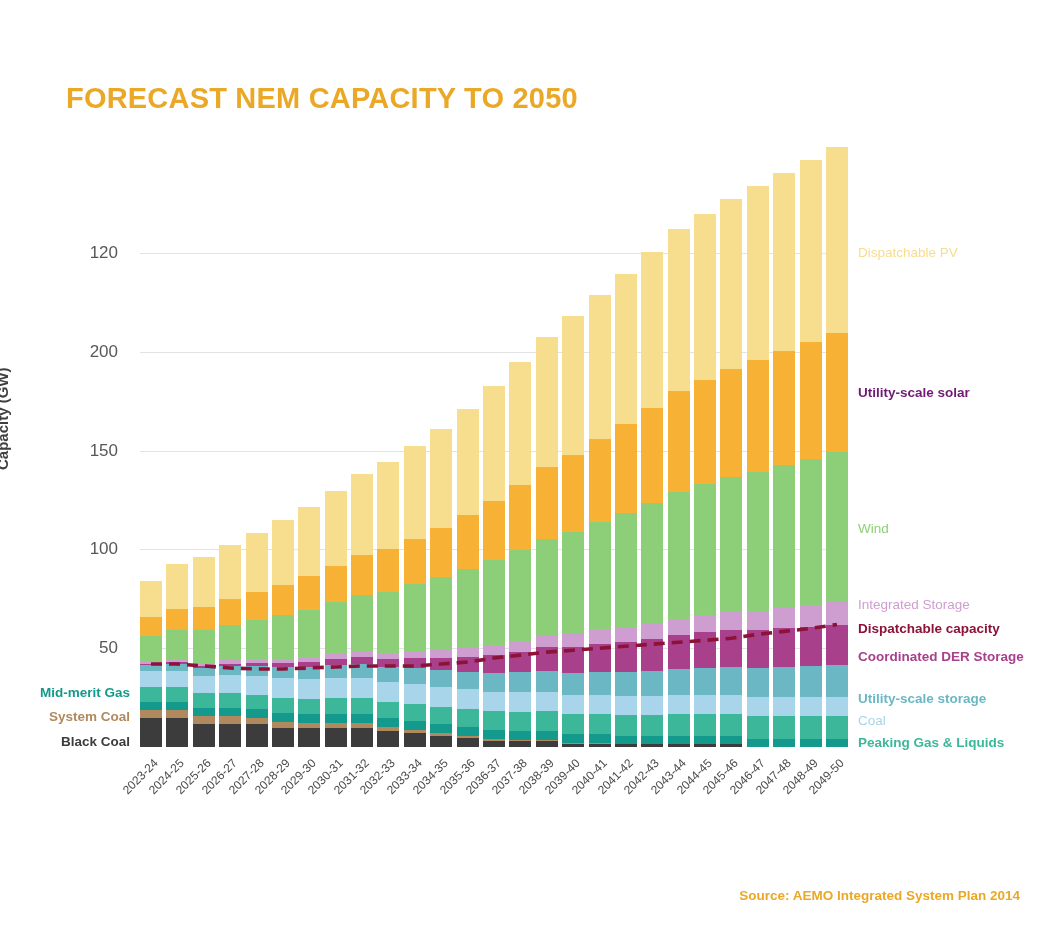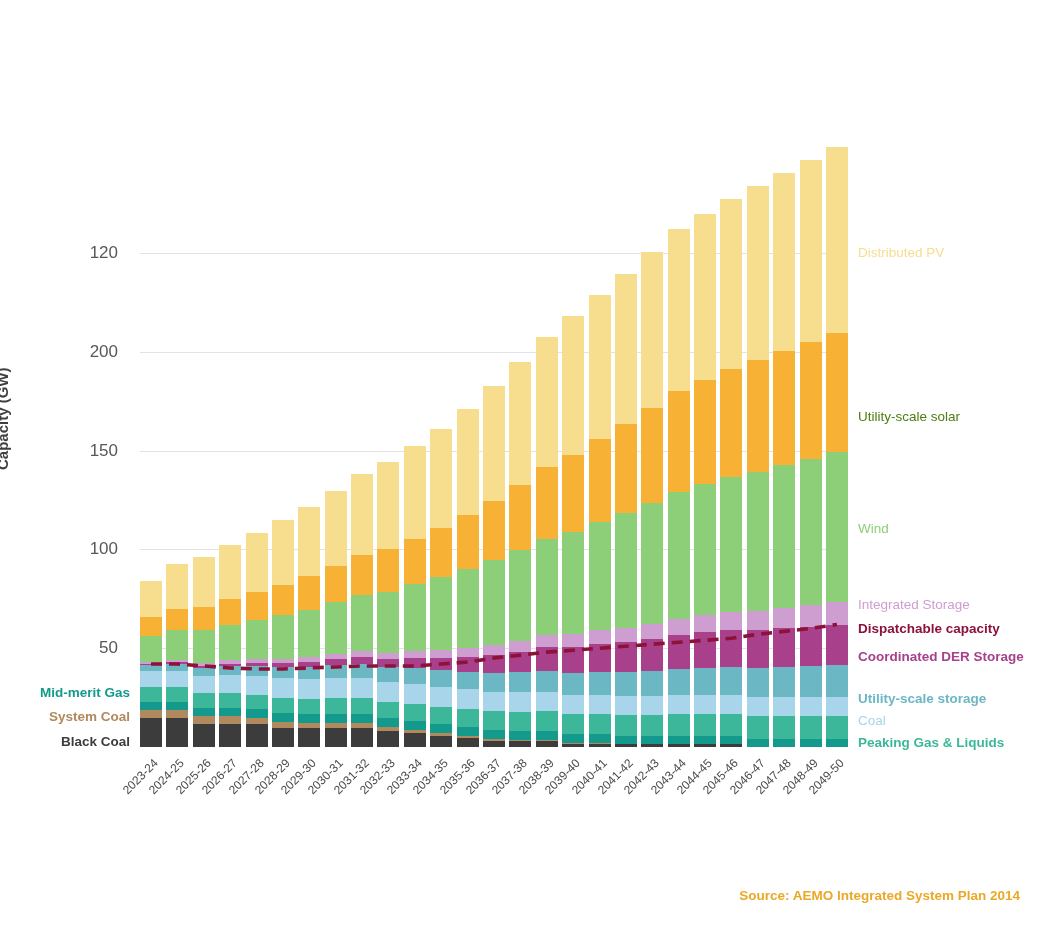--- a/index.html
+++ b/index.html
@@ -71,20 +71,21 @@
     position:absolute;right:40px;top:888px;
     font-size:13.5px;font-weight:bold;color:#eaa826;
   }
 </style>
 </head>
 <body>
 
 <div id="chart-root">
 
   <div class="title">
+    <div>FORECAST NEM CAPACITY TO 2050</div>
   </div>
 
   <div id="ylabels">
       <div class="ytick" style="top: 480.195px;">50</div>
       <div class="ytick" style="top: 381.389px;">100</div>
       <div class="ytick" style="top: 282.584px;">150</div>
       <div class="ytick" style="top: 183.778px;">200</div>
       <div class="ytick" style="top: 84.9727px;">120</div>
     </div>
   <div class="axis-title">Capacity (GW)</div>
@@ -466,22 +467,22 @@
       <div class="xtick" style="left: 478.692px; width: 60px;">2043-44</div>
       <div class="xtick" style="left: 505.077px; width: 60px;">2044-45</div>
       <div class="xtick" style="left: 531.462px; width: 60px;">2045-46</div>
       <div class="xtick" style="left: 557.846px; width: 60px;">2046-47</div>
       <div class="xtick" style="left: 584.231px; width: 60px;">2047-48</div>
       <div class="xtick" style="left: 610.615px; width: 60px;">2048-49</div>
       <div class="xtick" style="left: 637px; width: 60px;">2049-50</div>
     </div>
 
   <div id="legend-right">
-      <div class="legend-r" style="top: 245px; color: rgb(247, 221, 142); font-weight: normal;">Distributed PV</div>
-      <div class="legend-r" style="top: 409px; color: #4d7c0f; font-weight: normal;">Utility-scale solar</div>
+      <div class="legend-r" style="top: 245px; color: rgb(247, 221, 142); font-weight: normal;">Dispatchable PV</div>
+      <div class="legend-r" style="top: 385px; color: #701a75; font-weight: bold;">Utility-scale solar</div>
       <div class="legend-r" style="top: 521px; color: rgb(141, 207, 120); font-weight: normal;">Wind</div>
       <div class="legend-r" style="top: 597px; color: rgb(207, 158, 209); font-weight: normal;">Integrated Storage</div>
       <div class="legend-r" style="top: 621px; color: rgb(140, 18, 56); font-weight: bold;">Dispatchable capacity</div>
       <div class="legend-r" style="top: 649px; color: rgb(168, 64, 140); font-weight: bold;">Coordinated DER Storage</div>
       <div class="legend-r" style="top: 691px; color: rgb(107, 183, 196); font-weight: bold;">Utility-scale storage</div>
       <div class="legend-r" style="top: 713px; color: rgb(168, 213, 234); font-weight: normal;">Coal</div>
       <div class="legend-r" style="top: 735px; color: rgb(60, 183, 154); font-weight: bold;">Peaking Gas &amp; Liquids</div>
     </div>
   <div id="legend-left" style="position: absolute; left: 18px; top: 0px; width: 112px;">
       <div class="legend-left-item" style="top: 685px; left: 0px; width: 112px; color: rgb(20, 154, 140); font-weight: bold;">Mid-merit Gas</div>

